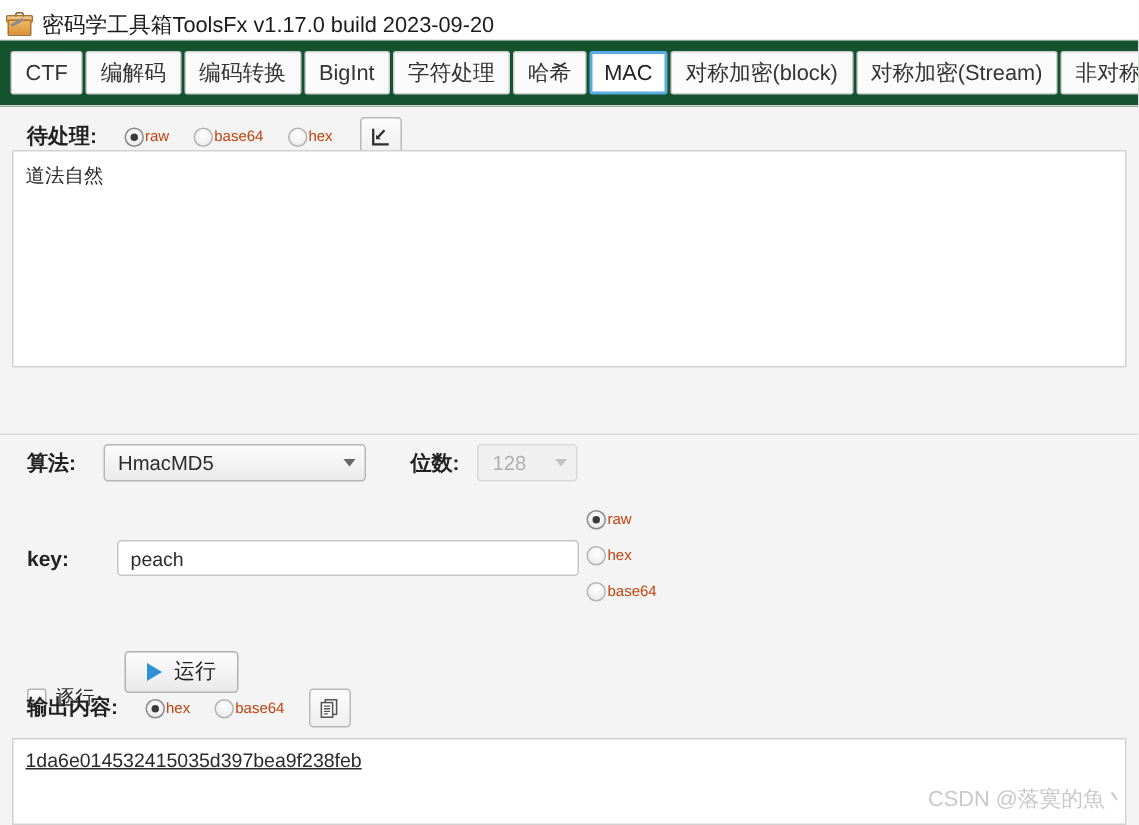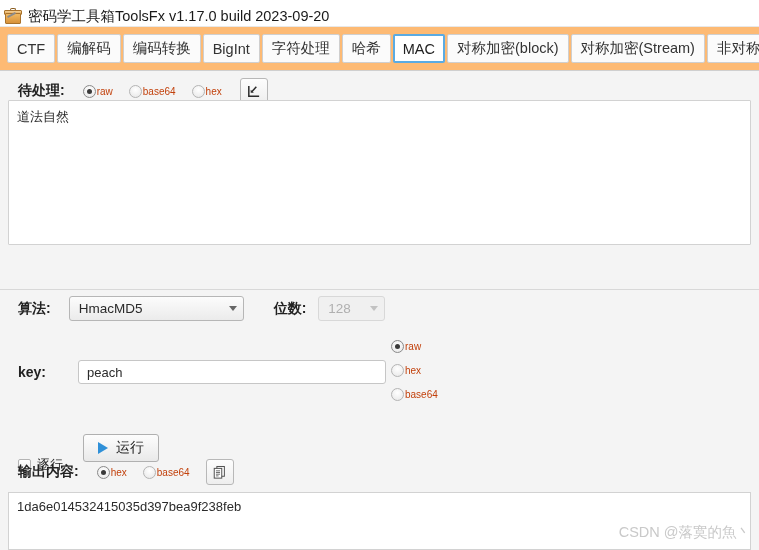--- a/index.html
+++ b/index.html
@@ -64,21 +64,21 @@
     font-size: 14.5px;
     color: #1a1a1a;
     letter-spacing: 0px;
     white-space: nowrap;
   }
 
   
   .tabbar {
     position: absolute; left: 0; top: 27px;
     width: 759px; height: 44px;
-    background: #fdba74;
+    background: #14532d;
     display: flex;
     align-items: flex-start;
     padding: 7px 0 12px 7px;
     overflow: hidden;
   }
   .tab {
     height: 29px;
     padding: 0 9px;
     display: flex; align-items: center; justify-content: center;
     font-size: 14.5px;
@@ -294,20 +294,21 @@
     background: #ffffff;
     border: 1px solid #d2d2d2;
     border-top: 1px solid #d2d2d2;
     overflow: hidden;
   }
   .output-text {
     font-size: 13px;
     color: #2b2b2b;
     padding: 6px 8px;
     word-break: break-all;
+    text-decoration: underline;
   }
 
   .watermark {
     position: absolute;
     right: 8px; bottom: 8px;
     font-size: 14.5px;
     color: #c9c9c9;
     white-space: nowrap;
     pointer-events: none;
   }

